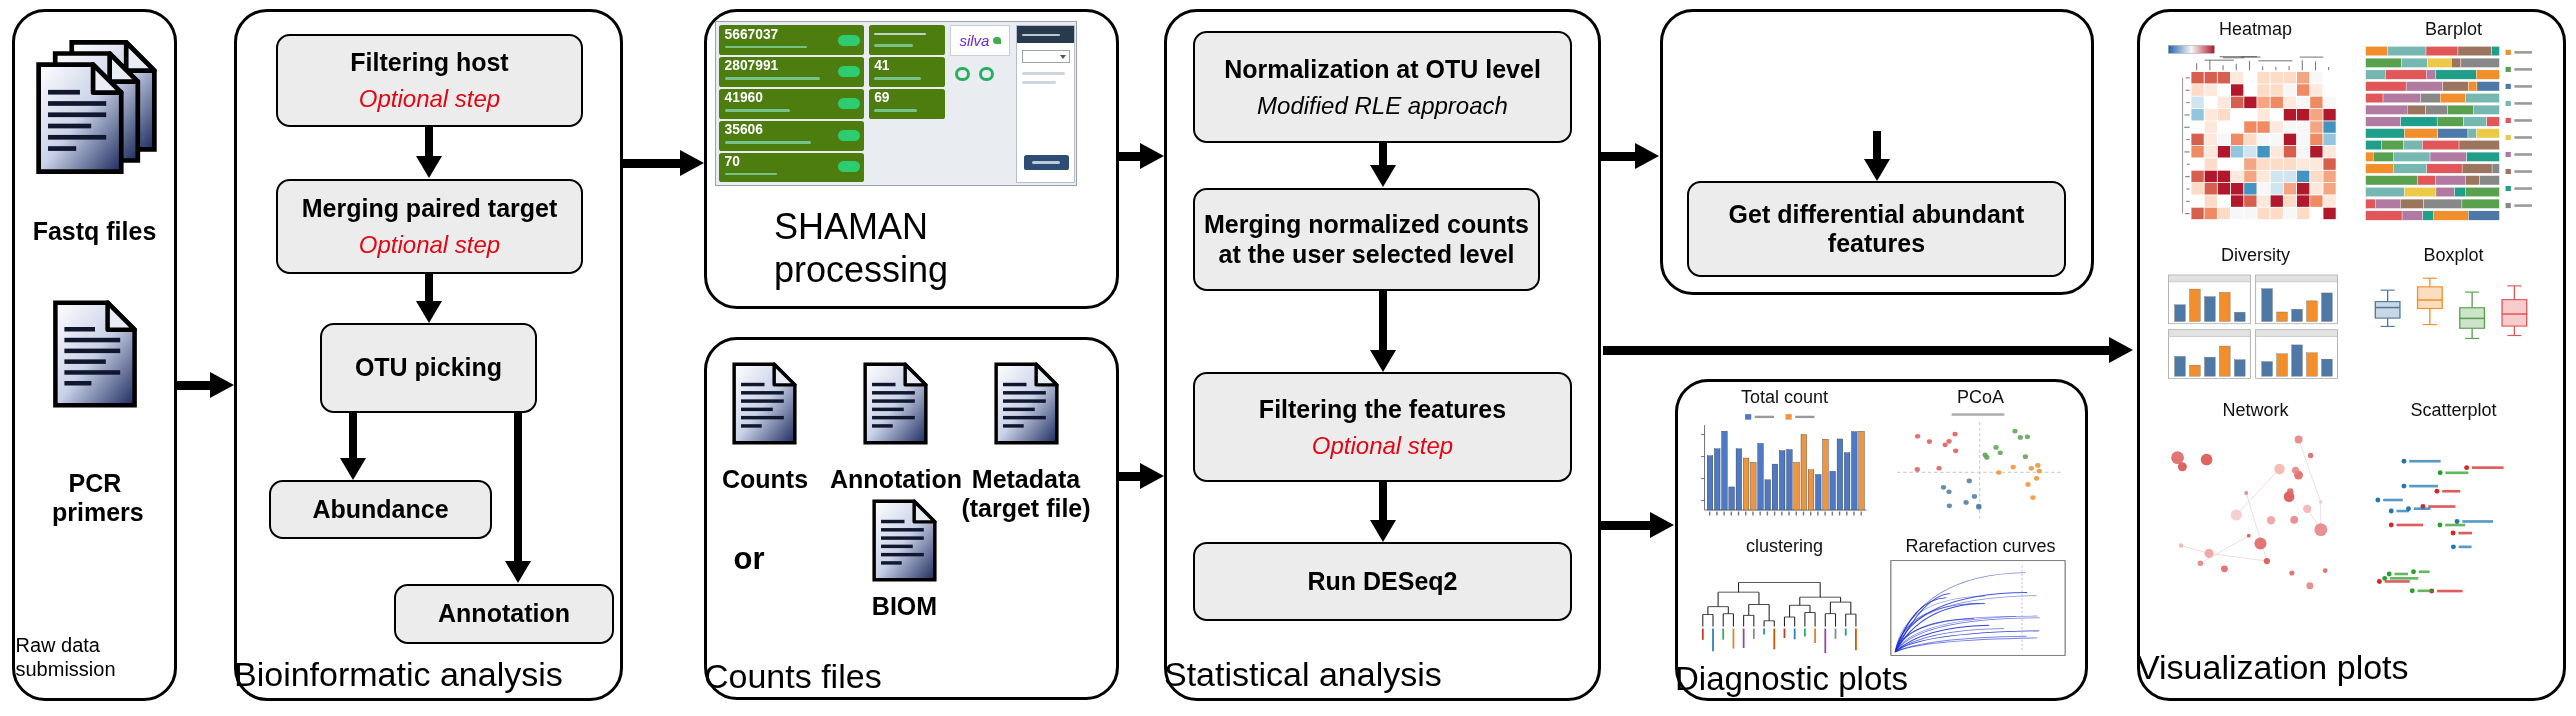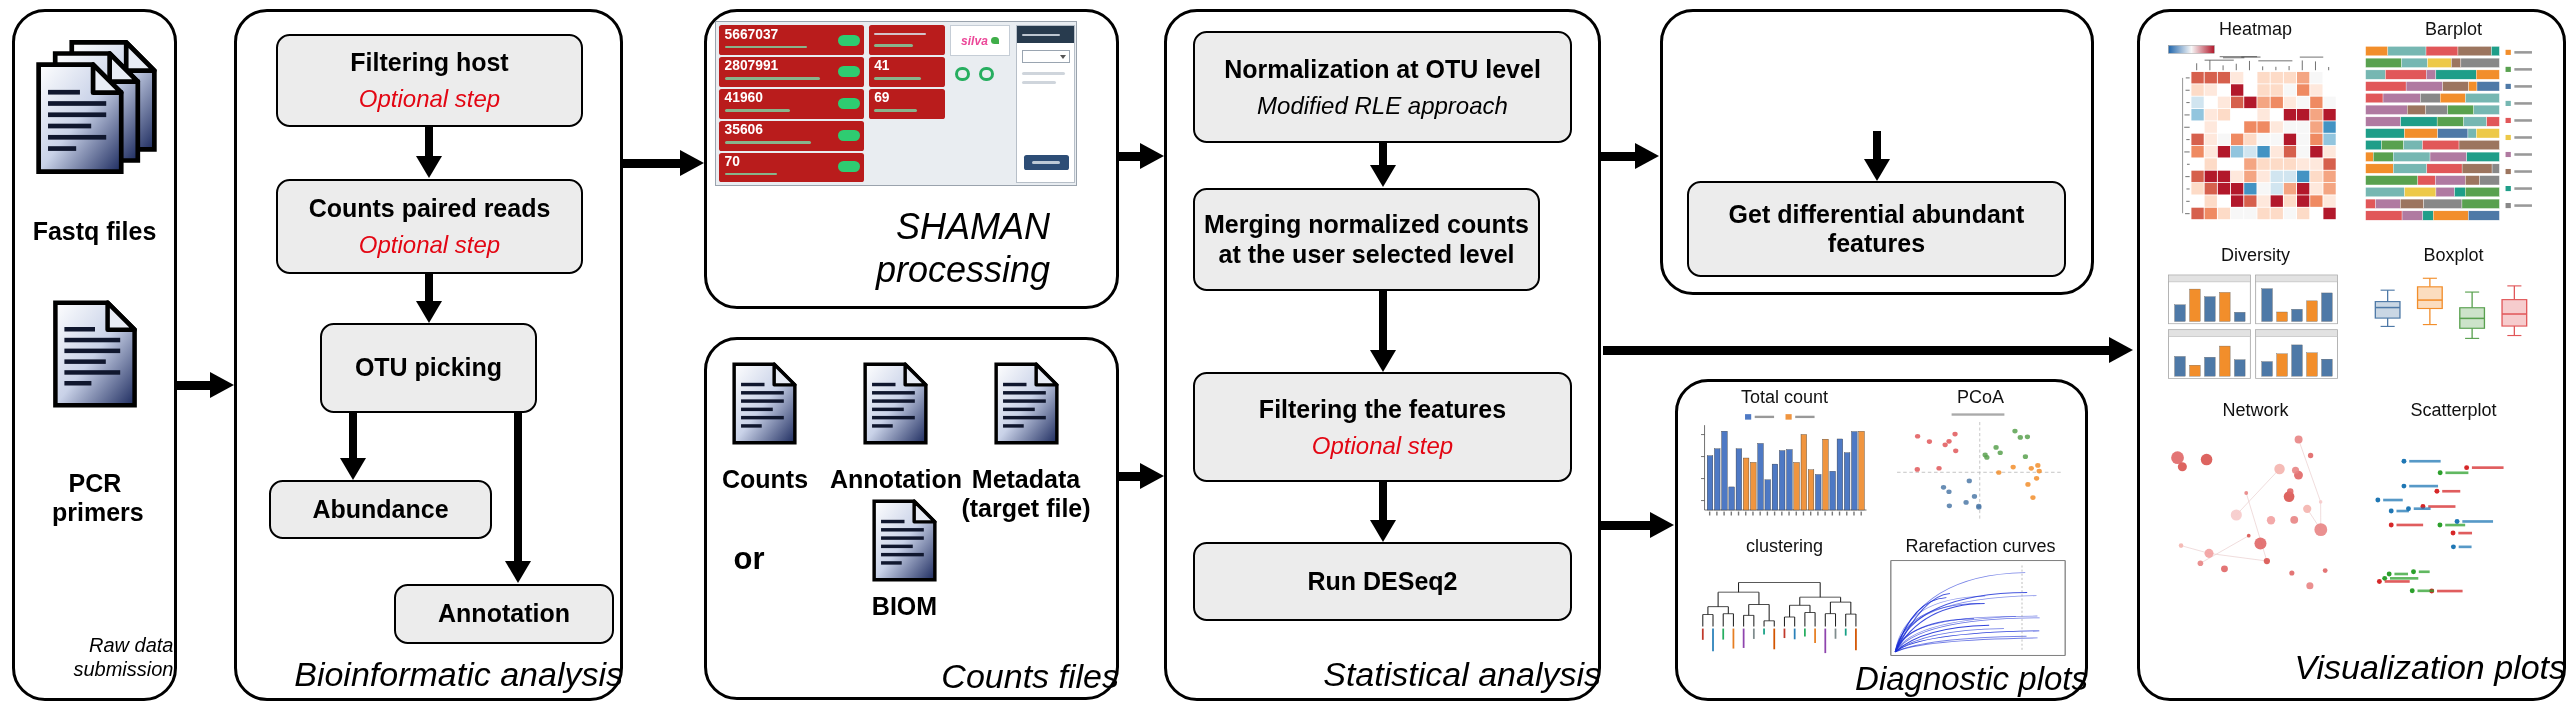--- a/index.html
+++ b/index.html
@@ -11,46 +11,46 @@
 
   .fbox{position:absolute;border:2.6px solid #000;border-radius:13.8px;background:#ececec;
         display:flex;flex-direction:column;align-items:center;justify-content:center;
         text-align:center;padding:6.9px 8.6px;gap:8.6px}
   .fbox .lbl{font-weight:bold;font-size:25px;line-height:1.18}
   .fbox .note{font-style:italic;font-size:24px;line-height:1.1}
   .note-red{color:var(--optional-red,#e30613)}
   .note-black{color:#000}
   .note-bold{font-weight:bold}
 
-  .caption{position:absolute;font-style:italic;font-size:34px;line-height:1.2;text-align:right}
+  .caption{position:absolute;font-size:34px;line-height:1.2;text-align:left}
 
   .biglabel{position:absolute;font-weight:bold;font-size:25px;line-height:1.15;text-align:center}
 
   .harrow{position:absolute;background:#000;height:8.6px}
   .harrow:after{content:"";position:absolute;left:100%;top:50%;transform:translateY(-50%);
     border-top:13.8px solid transparent;border-bottom:13.8px solid transparent;border-left:24px solid #000}
   .varrow{position:absolute;background:#000;width:7.7px}
   .varrow:after{content:"";position:absolute;top:100%;left:50%;transform:translateX(-50%);
     border-left:13px solid transparent;border-right:13px solid transparent;border-top:22.4px solid #000}
 
   .mini{position:absolute;text-align:center}
   .mini .t{font-size:18px;color:#111}
   .mini svg{display:block;margin-top:2.6px;background:#fff}
 
   
   .shot{position:absolute;left:715px;top:20.7px;width:362px;height:165px;background:#e9edf1;border:1.7px solid #9aa3ad}
-  .scard{position:absolute;background:#b91c1c;border-radius:2.6px}
+  .scard{position:absolute;background:#4d7c0f;border-radius:2.6px}
   .snum{color:#fff;font-weight:bold;font-size:13.8px;line-height:15.5px;padding-left:5.2px;padding-top:1.7px}
   .skl{position:absolute;height:2.6px;border-radius:1.7px;background:#7fcf9f;opacity:.85}
   .skl.lt{background:#d7dfe8}
   .skl.gy{background:#c7ced6}
   .sbadge{position:absolute;right:4.3px;top:9.5px;width:22.4px;height:11.2px;border-radius:6px;background:#2ecc71}
   .slogo{position:absolute;left:234px;top:3.4px;width:60px;height:31px;background:#fff;border:0.9px solid #c5cdd6;
          display:flex;align-items:center;justify-content:center;gap:3.4px}
-  .slogo span{font-size:12px;font-weight:bold;font-style:italic;color:#ec4899}
+  .slogo span{font-size:15px;font-weight:normal;font-style:italic;color:#6d28d9}
   .leaf{width:7.7px;height:7.7px;background:#3fae49;border-radius:50% 50% 0 50%}
   .recyc{position:absolute;width:14.6px;height:14.6px;border:3.4px solid #27ae60;border-radius:50%}
   .rcol{position:absolute;left:300px;top:3.4px;width:59px;height:158px;background:#fff;border:0.9px solid #b7bfc8}
   .rhead{position:absolute;left:0;top:0;width:100%;height:17px;background:#283b4e}
   .rsel{position:absolute;left:5.2px;top:24px;width:48px;height:13px;background:#fff;border:0.9px solid #9aa5b1}
   .rsel:after{content:"";position:absolute;right:3.4px;top:4.3px;border-left:3.4px solid transparent;border-right:3.4px solid transparent;border-top:4.3px solid #555}
   .rbtn{position:absolute;left:6.9px;top:129px;width:45px;height:14.6px;background:#2d4d76;border-radius:2.6px}
 </style>
 </head>
 <body>
@@ -96,21 +96,21 @@
 
   <div class="panel" style="left:234px;top:8.6px;width:389px;height:692px"></div>
 
   <div class="fbox" style="left:276px;top:34px;width:307px;height:93px">
     <div class="lbl">Filtering host</div>
     <div class="note note-red">Optional step</div>
   </div>
   <div class="varrow" style="left:425px;top:127px;height:29px"></div>
 
   <div class="fbox" style="left:276px;top:179px;width:307px;height:95px">
-    <div class="lbl">Counts paired reads</div>
+    <div class="lbl">Merging paired target</div>
     <div class="note note-red">Optional step</div>
   </div>
   <div class="varrow" style="left:425px;top:274px;height:27px"></div>
 
   <div class="fbox" style="left:320px;top:323px;width:217px;height:90px">
     <div class="lbl">OTU picking</div>
   </div>
   <div class="varrow" style="left:349px;top:413px;height:45px"></div>
   <div class="varrow" style="left:514px;top:413px;height:148px"></div>
 

